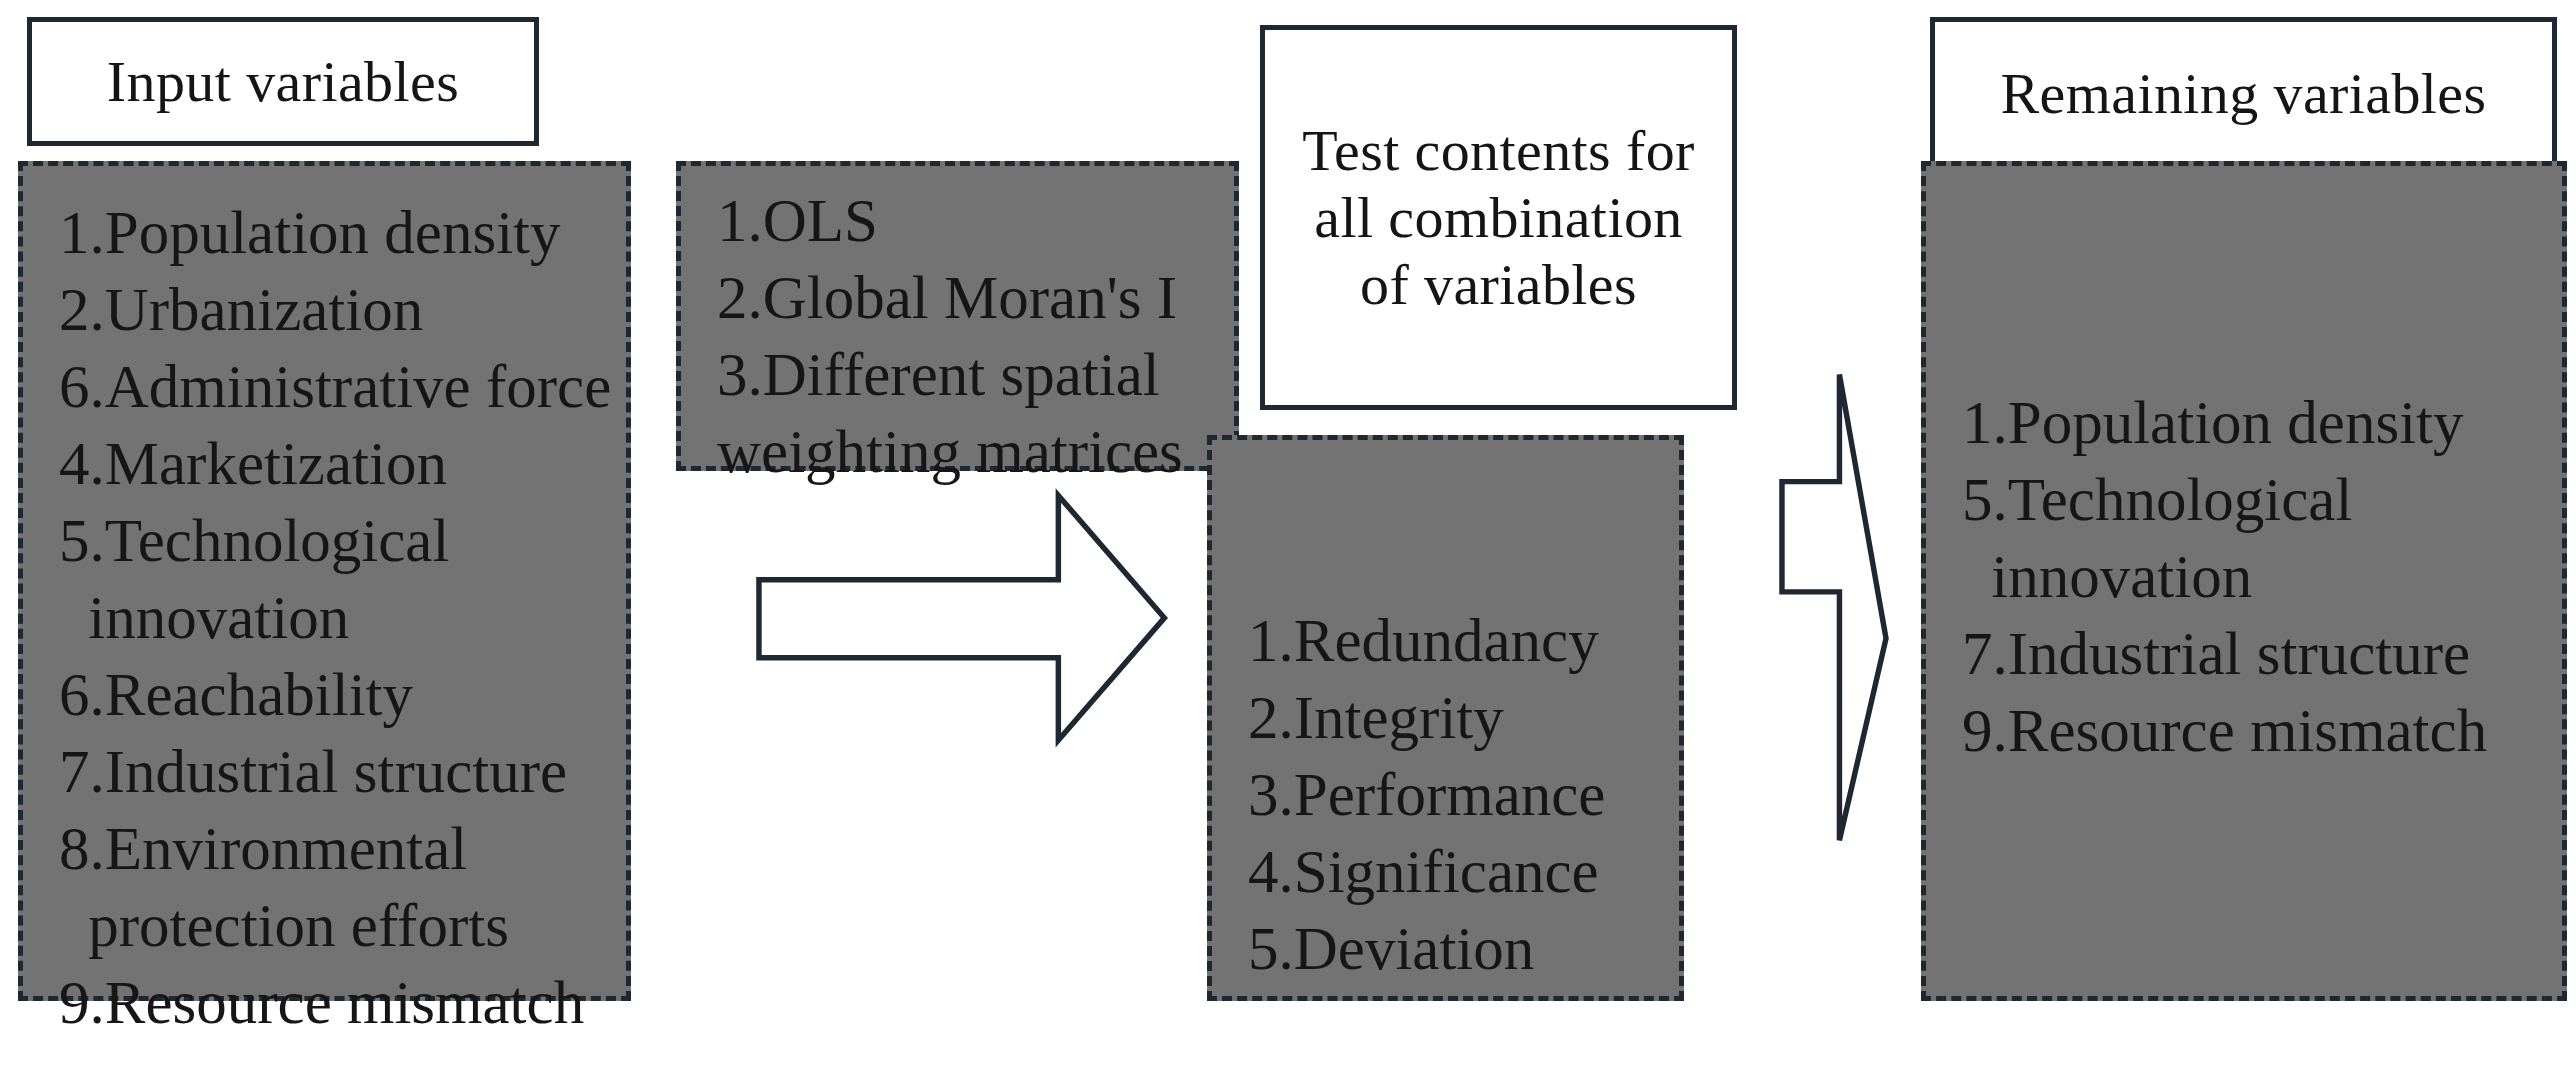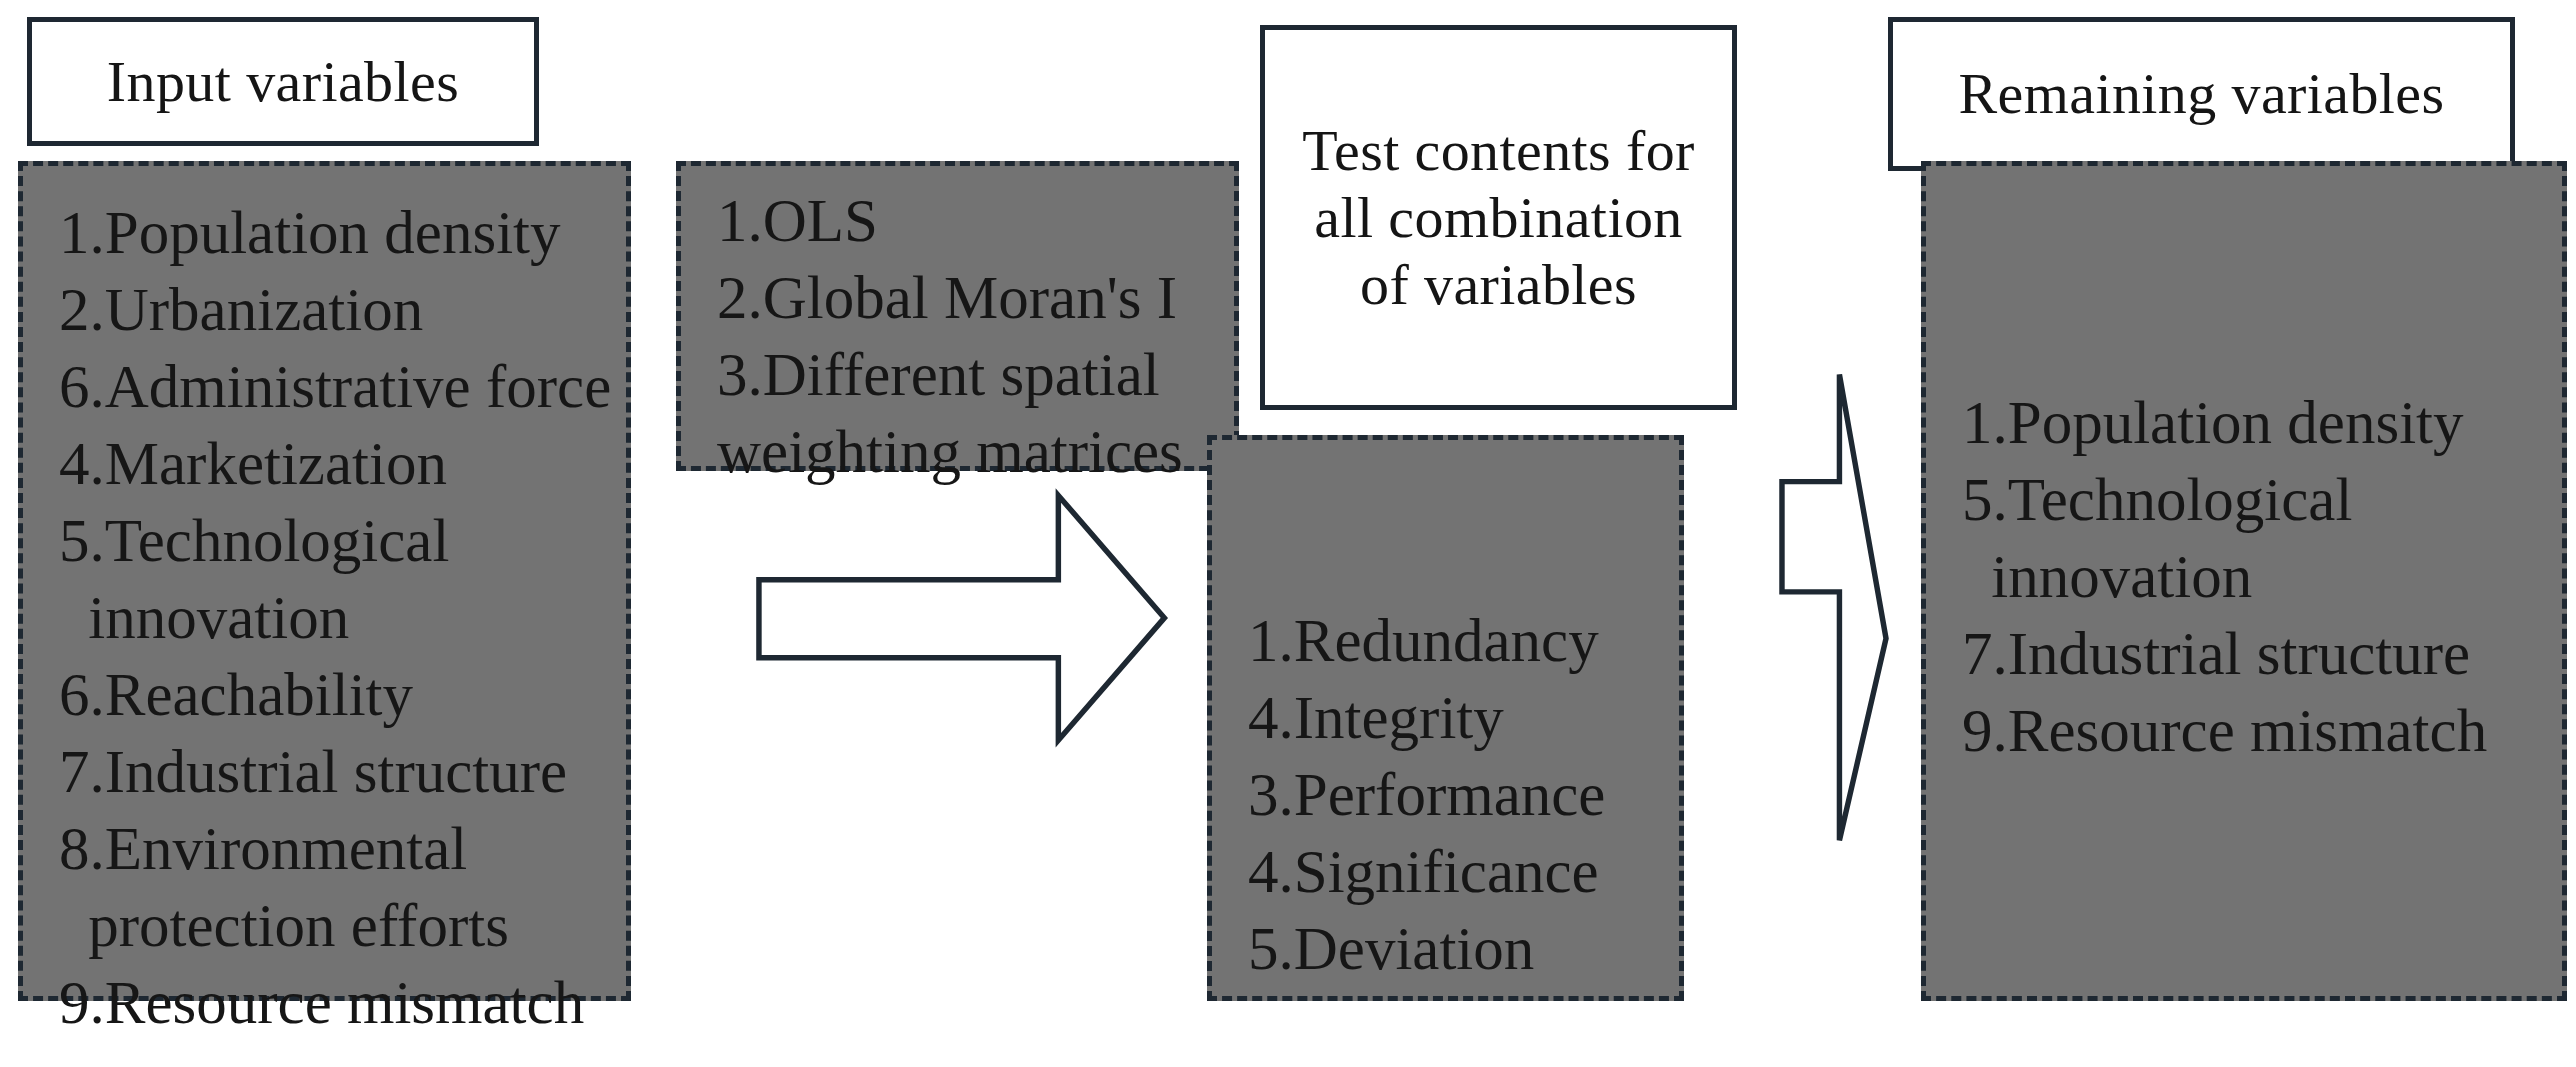--- a/index.html
+++ b/index.html
@@ -72,21 +72,21 @@
   #col1-list   { top: 28px; }
 
   #col2-header { left: 685px; top: 17px;  width: 548px; height: 129px; }
   #col2-body   { left: 676px; top: 161px; width: 563px; height: 310px; }
   #col2-list   { top: 15.6px; }
 
   #col3-header { left: 1260px; top: 25px; width: 477px; height: 385px; }
   #col3-body   { left: 1207px; top: 435px; width: 477px; height: 566px; }
   #col3-list   { top: 162px; }
 
-  #col4-header { left: 1888px; top: 17px;  width: 627px; height: 154px; }
+  #col4-header { left: 1930px; top: 17px;  width: 627px; height: 154px; }
   #col4-body   { left: 1921px; top: 161px; width: 646px; height: 840px; }
   #col4-list   { top: 218px; }
 
   
   .arrow-svg { position: absolute; }
   #arrow-wide   { left: 748px;  top: 483px; width: 425px; height: 269px; }
   #arrow-narrow { left: 1768px; top: 358px; width: 132px; height: 491px; }
   .arrow-shape {
     fill: #ffffff;
     stroke: #1e2832;
@@ -132,21 +132,21 @@
   </svg>
 
   <div class="hdr-box" id="col3-header">
     <div class="hdr-title">Test contents for
 all combination
 of variables</div>
   </div>
   <div class="dash-box" id="col3-body">
     <div class="item-list" id="col3-list">
       <div class="item">1.Redundancy</div>
-      <div class="item">4.Integrity</div>
+      <div class="item">2.Integrity</div>
       <div class="item">3.Performance</div>
       <div class="item">4.Significance</div>
       <div class="item">5.Deviation</div>
     </div>
   </div>
 
   <svg class="arrow-svg" id="arrow-narrow" viewBox="0 0 170 630">
     <polygon class="arrow-shape" points="18,158 92,158 92,20 152,360 92,620 92,300 18,300"></polygon>
   </svg>
 

